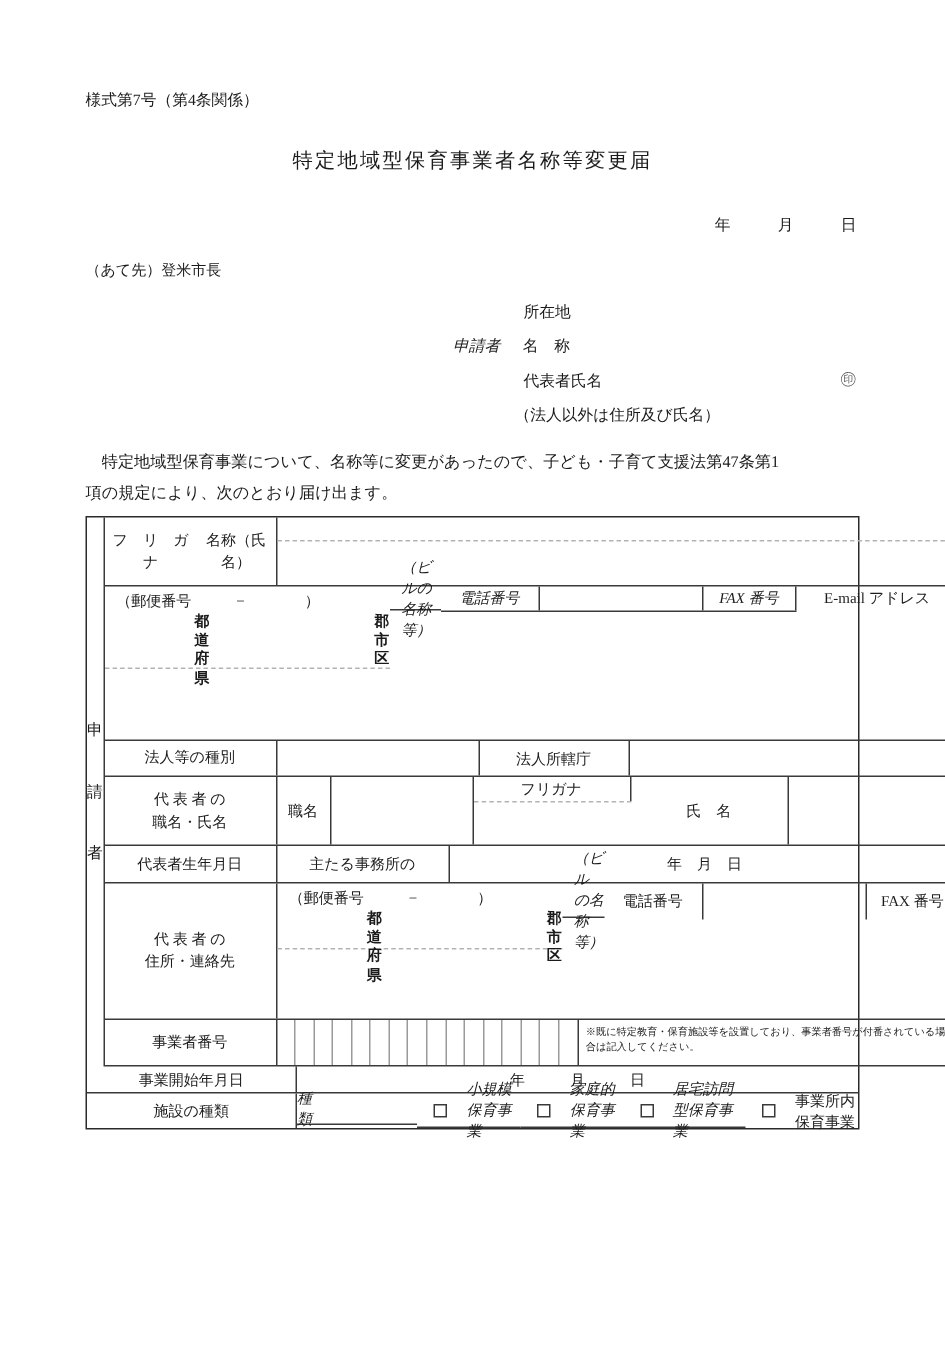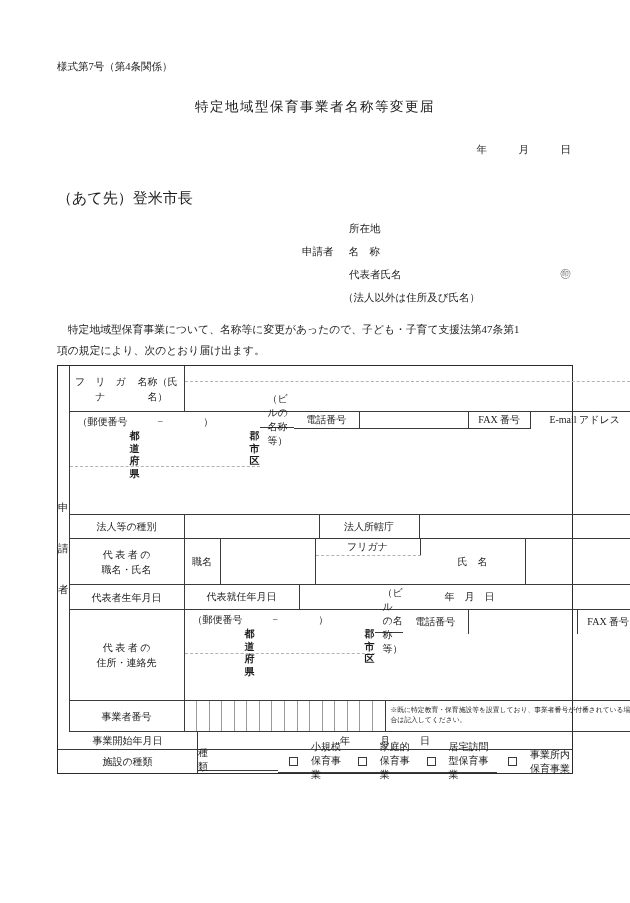--- a/index.html
+++ b/index.html
@@ -8,26 +8,26 @@
     width:630px; height:903px;
     font-family:"Liberation Serif","DejaVu Serif",serif;
     color:#1b1b1b;
     position:relative;
   }
   .page { width:630px; height:903px; padding:0 57px; overflow:hidden; }
 
   .form-no { padding-top:60px; font-size:10.5px; }
   .doc-title { margin-top:24px; text-align:center; font-size:13.5px; letter-spacing:1.5px; }
   .date-line { margin-top:27px; text-align:right; font-size:10.5px; padding-right:2px; }
-  .addressee { margin-top:32px; font-size:15px; }
+  .addressee { margin-top:16px; font-size:10px; }
 
   .app-block { margin-top:9px; font-size:10.5px; }
   .app-row { height:23px; display:flex; align-items:center; position:relative; }
   .ind-292 { margin-left:292px; }
-  .ind-245 { margin-left:245px; }
+  .ind-245 { margin-left:245px;font-style:italic; }
   .ind-286 { margin-left:286px; }
   .gap-15 { margin-left:15px; }
   .seal { position:absolute; right:2px; top:3px; font-size:11px; color:#555; }
 
   .paragraph { margin-top:10px; font-size:10.8px; line-height:21px; white-space:pre-line; }
 
   
   .tbl { margin-top:4px; width:516px; border:1.4px solid #2b2b2b; font-size:10px; }
   .top { display:flex; }
   .colA { width:25px; border-right:1px solid #3a3a3a; display:flex; flex-direction:column;
@@ -36,21 +36,21 @@
   .r { display:flex; border-bottom:1px solid #3a3a3a; }
   .r.last { border-bottom:none; }
   .lab { width:115px; border-right:1px solid #3a3a3a; display:flex; align-items:center;
          justify-content:center; text-align:center; white-space:pre-line; line-height:15px; }
   .lab2 { width:140px; border-right:1px solid #3a3a3a; display:flex; align-items:center;
           justify-content:center; text-align:right; }
   .cell { border-right:1px solid #3a3a3a; display:flex; align-items:center; }
   .ctr { justify-content:center; }
   .fill { flex:1; }
   .gcol { flex:1; display:flex; }
-  .bb-solid { border-bottom:1px solid #3a3a3a; }
+  .bb-solid { border-bottom:1px solid #3a3a3a;font-style:italic; }
   .bb-dash { border-bottom:1px dashed #b3b3b3; }
 
   
   .vsplit { flex:1; display:flex; flex-direction:column; }
   .vtop { height:16px; border-bottom:1px dashed #b3b3b3; }
   .vbot { flex:1; }
 
   
   .addr { position:relative; }
   .postal { padding:3px 0 0 8px; }
@@ -176,21 +176,21 @@
             </div>
             <div class="s2row fill">
               <div class="s2lab">氏　名</div>
               <div class="fill"></div>
             </div>
           </div>
         </div>
 
         <div class="r h25">
           <div class="lab">代表者生年月日</div>
-          <div class="cell ctr w115c">代表就任年月日</div>
+          <div class="cell ctr w115c">主たる事務所の</div>
           <div class="fill cell ctr" style="border-right:none">年　月　日</div>
         </div>
 
         <div class="r h91">
           <div class="lab">代 表 者 の
 住所・連絡先</div>
           <div class="gcol">
             <div class="addr sh44 bb-dash">
               <div class="postal">（郵便番号　　　−　　　　）</div>
               <div class="prefline">

